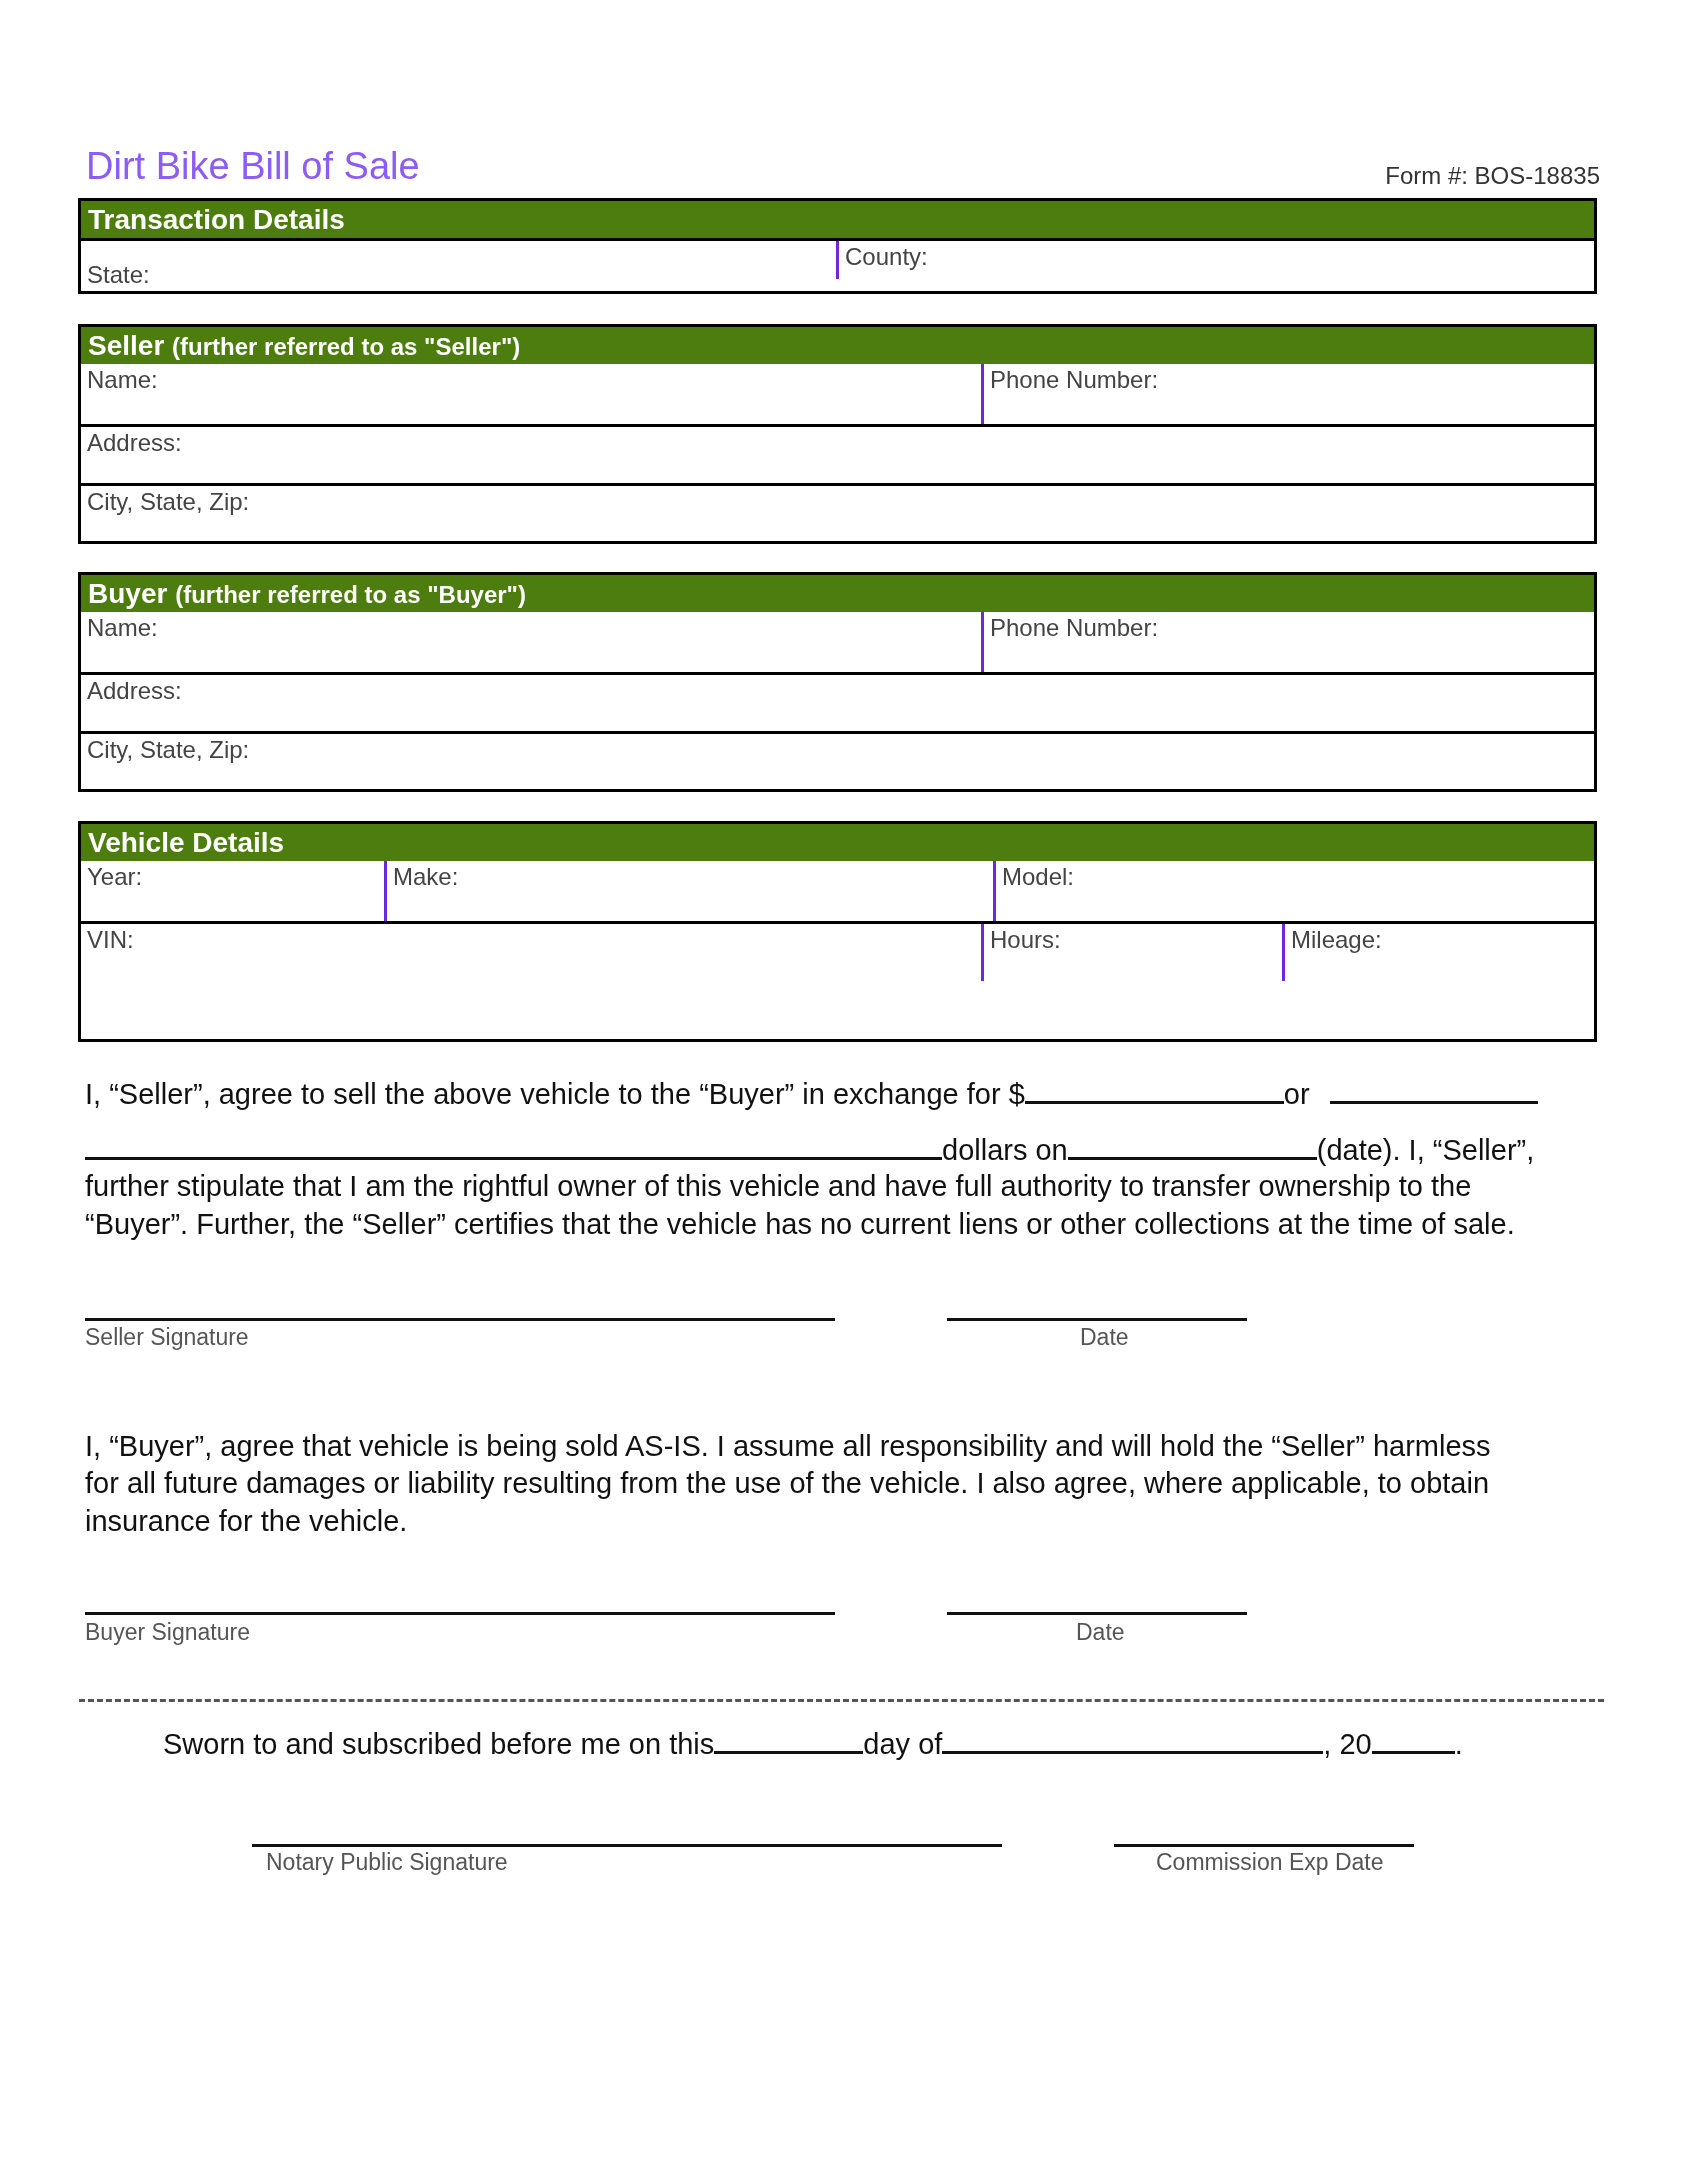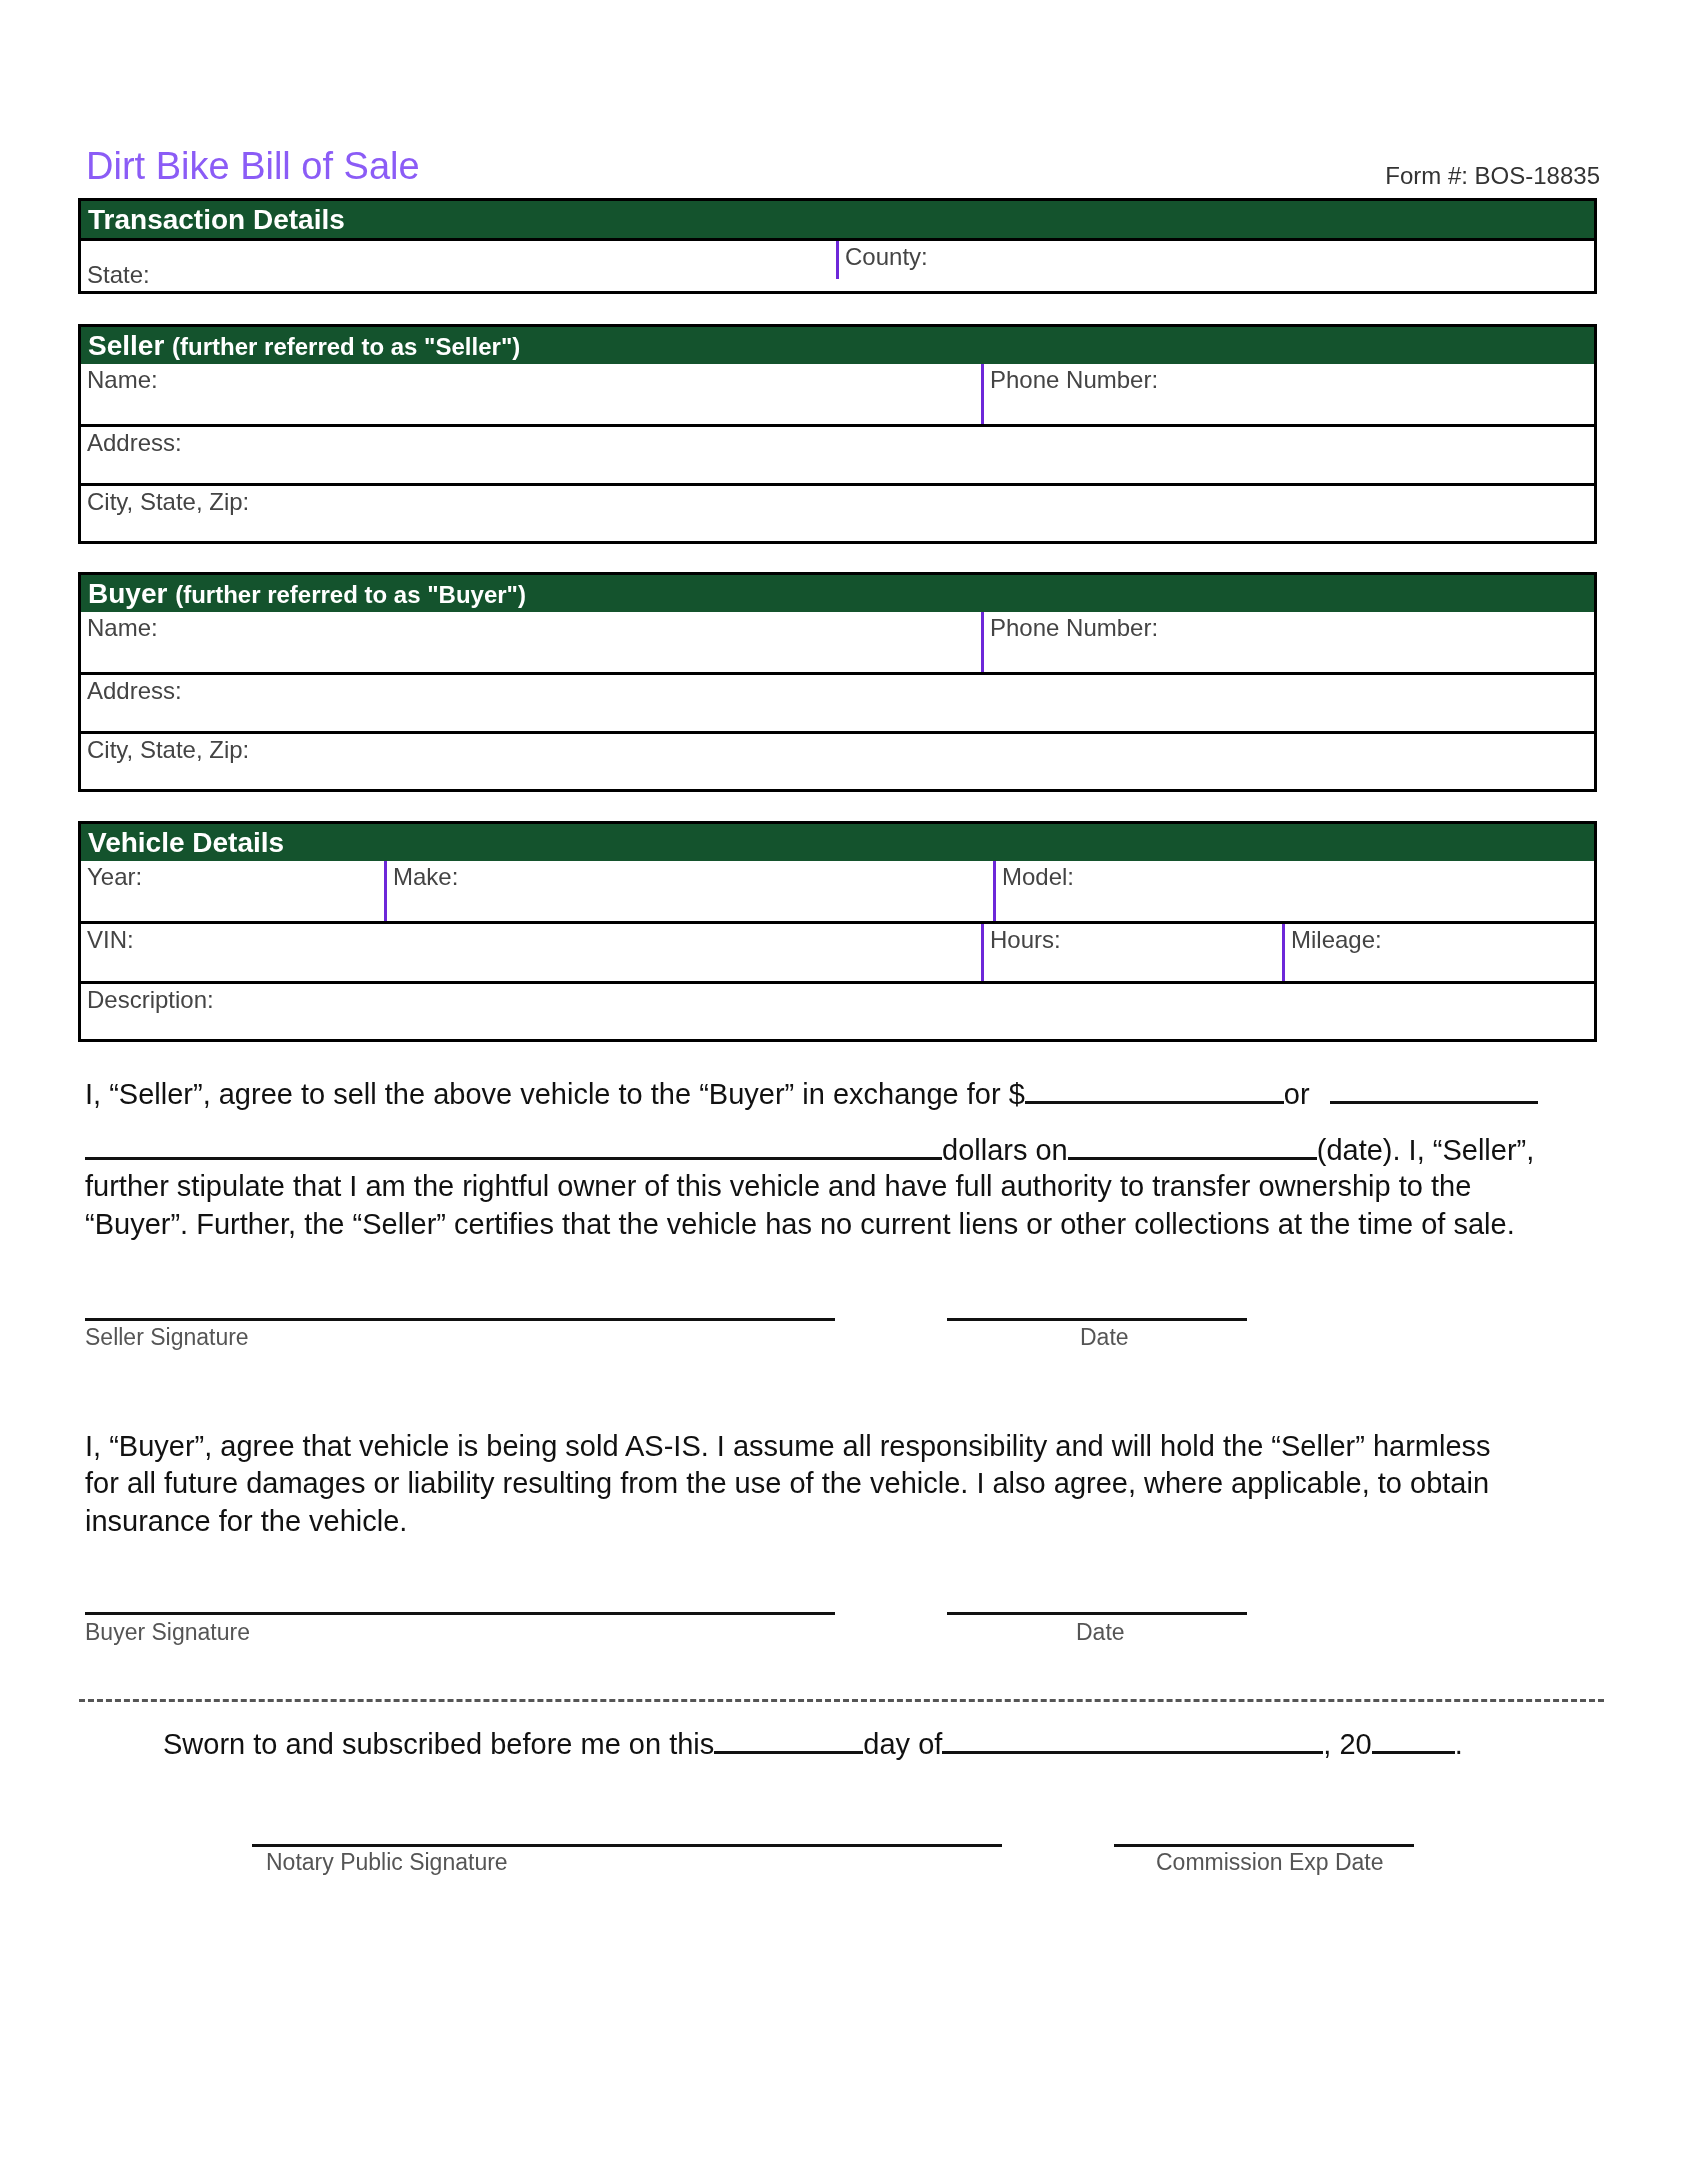--- a/index.html
+++ b/index.html
@@ -2,21 +2,21 @@
 <html><head>
 <meta charset="utf-8">
 <style>
   html, body { margin: 0; padding: 0; background: #ffffff; }
   body { width: 1683px; height: 2178px; position: relative; font-family: "Liberation Sans", sans-serif; color: #111; }
   .abs { position: absolute; }
   .title { left: 86px; top: 145px; font-size: 38px; color: #8b5cf6; white-space: nowrap; }
   .formno { right: 83px; top: 162px; font-size: 24px; color: #333; white-space: nowrap; }
 
   .box { position: absolute; left: 78px; width: 1519px; border: 3px solid #000; box-sizing: border-box; background: #fff; }
-  .box-header { height: 37px; background: #14532d; color: #fff; font-weight: bold; font-size: 28px; line-height: 37px; padding-left: 7px; white-space: nowrap; }
+  .box-header { height: 37px; background: #4d7c0f; color: #fff; font-weight: bold; font-size: 28px; line-height: 37px; padding-left: 7px; white-space: nowrap; }
   .box-header .sub { font-size: 24px; }
   .row { display: flex; border-top: 3px solid #000; box-sizing: border-box; }
   .row.first { border-top: none; }
   .cell { box-sizing: border-box; border-left: 3px solid #6d28d9; padding: 2px 6px; font-size: 24px; color: #444; position: relative; }
   .cell.first { border-left: none; }
   .cell .lbl { display: block; }
 
   .para { left: 85px; font-size: 29px; color: #111; line-height: 38px; white-space: nowrap; }
   .blank { display: inline-block; border-bottom: 3px solid #111; height: 28px; vertical-align: baseline; }
   .sigline { position: absolute; height: 3px; background: #111; }
@@ -108,25 +108,20 @@
     <div class="cell first" style="width:900px;">
       <span class="lbl">VIN:</span>
     </div>
     <div class="cell" style="width:301px;">
       <span class="lbl">Hours:</span>
     </div>
     <div class="cell" style="flex:1;">
       <span class="lbl">Mileage:</span>
     </div>
   </div>
-  <div class="row" style="height:57px;">
-    <div class="cell first" style="flex:1;">
-      <span class="lbl">Description:</span>
-    </div>
-  </div>
 </div>
 
 <div class="abs para" style="top:1073px;">
   <span>I, “Seller”, agree to sell the above vehicle to the “Buyer” in exchange for $</span><span class="blank" style="width:259px;"></span><span>or</span><span style="display:inline-block;width:20px;"></span><span class="blank" style="width:208px;"></span>
 </div>
 <div class="abs para" style="top:1129px;">
   <span class="blank" style="width:857px;"></span><span>dollars on</span><span class="blank" style="width:249px;"></span><span>(date). I, “Seller”,</span>
 </div>
 <div class="abs para" style="top:1167px;">further stipulate that I am the rightful owner of this vehicle and have full authority to transfer ownership to the</div>
 <div class="abs para" style="top:1205px;">“Buyer”. Further, the “Seller” certifies that the vehicle has no current liens or other collections at the time of sale.</div>

